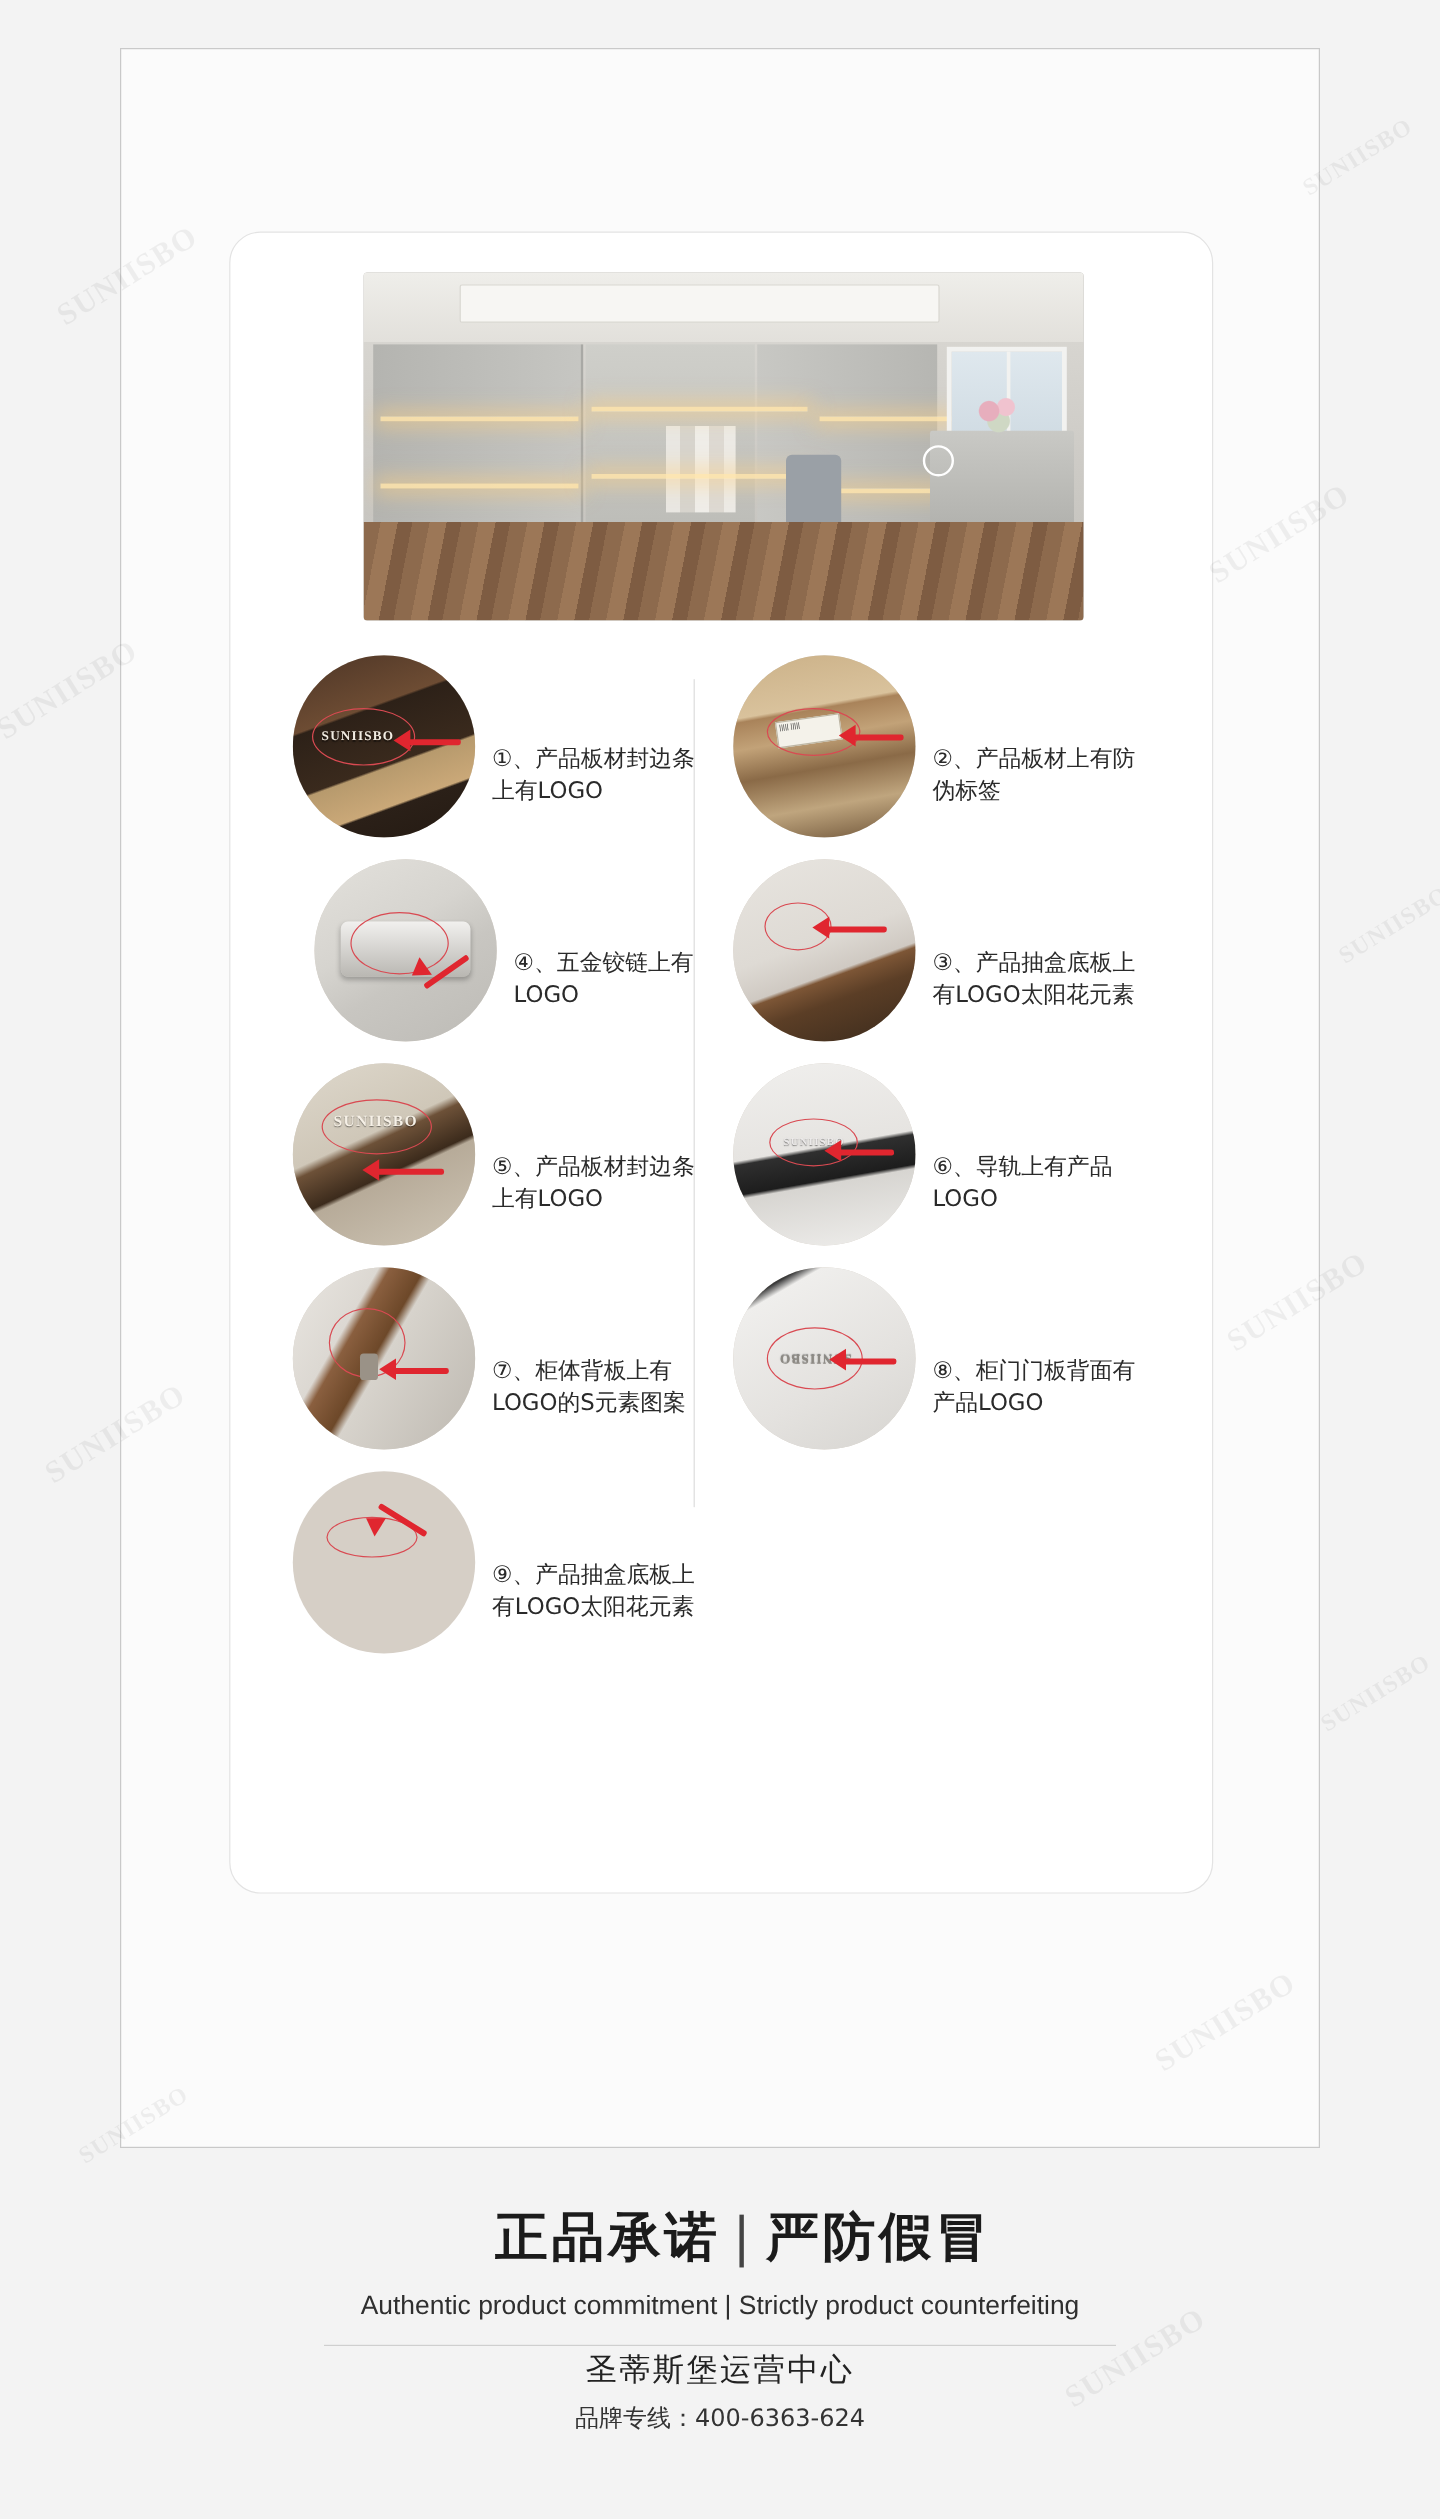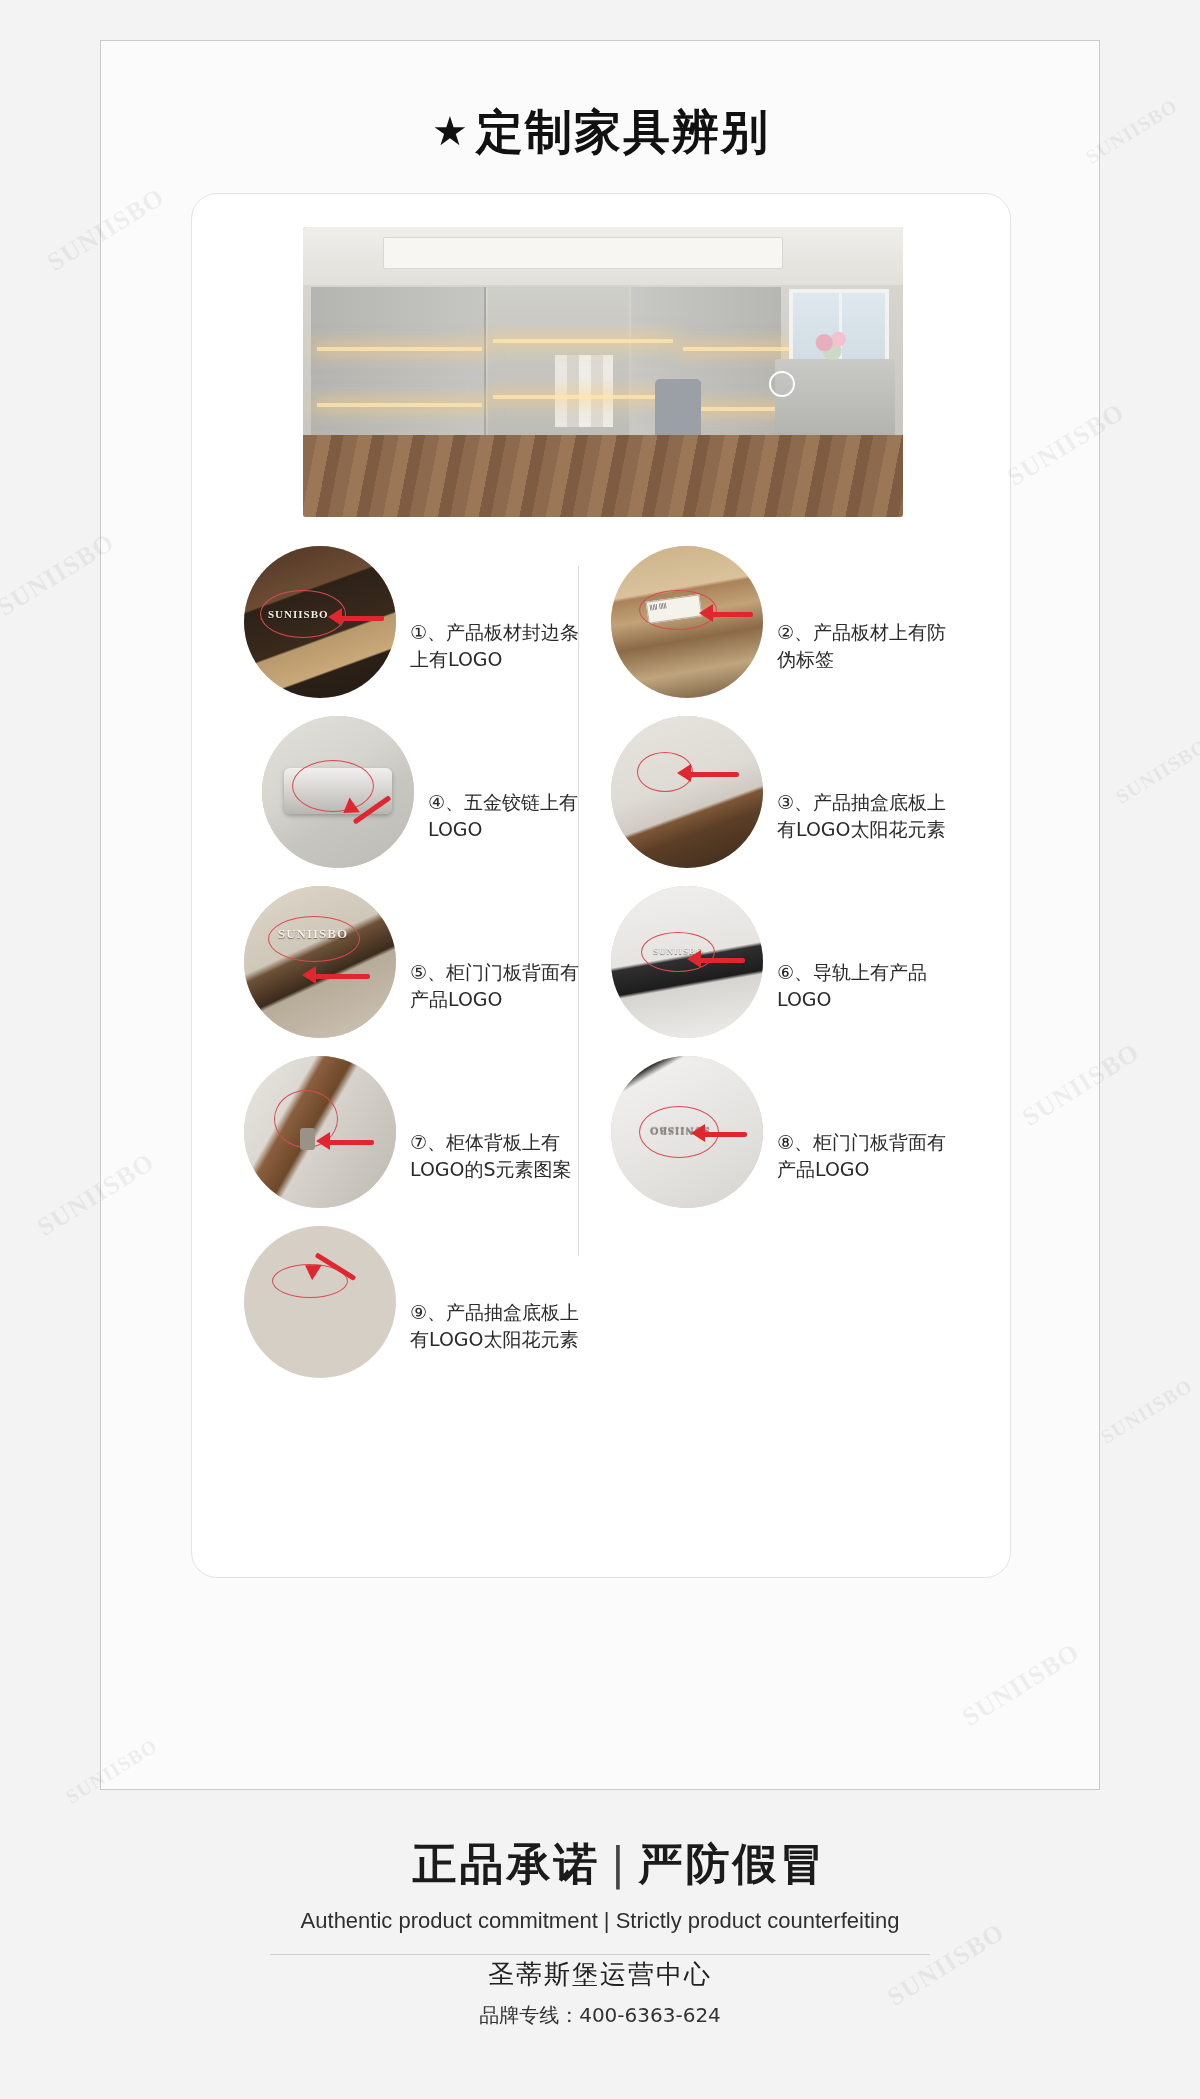--- a/index.html
+++ b/index.html
@@ -299,23 +299,20 @@
     <div class="wm" style="left:1015px; top:1070px;">SUNIISBO</div>
     <div class="wm small" style="left:1095px; top:1400px;">SUNIISBO</div>
     <div class="wm" style="left:955px; top:1670px;">SUNIISBO</div>
     <div class="wm" style="left:880px; top:1950px;">SUNIISBO</div>
     <div class="wm small" style="left:60px; top:1760px;">SUNIISBO</div>
     <div class="wm" style="left:30px; top:1180px;">SUNIISBO</div>
   </div>
 
   <div class="outer-frame">
 
-    <div class="title">
-      <span class="star">★</span><span>定制家具辨别</span>
-    </div>
 
     <div class="card">
 
       <div class="hero">
         <div class="ceiling"></div>
         <div class="backwall"></div>
         <div class="cabL"></div>
         <div class="cabC"></div>
         <div class="cabR"></div>
         <div class="clothes"></div>
@@ -385,21 +382,21 @@
 
         <div class="row">
           <div class="item">
             <div class="photo">
               <div class="tex-puller"></div>
               <div class="logo-chip" style="left:34px; top:40px; color:#f6f0e6; font-size:13px;">SUNIISBO</div>
               <div class="ph-ring" style="left:24px; top:30px; width:92px; height:46px;"></div>
               <div class="arrow-line" style="left:70px; top:88px; width:56px;"></div>
               <div class="arrow-head" style="left:58px; top:80px;"></div>
             </div>
-            <div class="caption">⑤、柜门门板背面有产品LOGO</div>
+            <div class="caption">⑤、产品板材封边条上有LOGO</div>
           </div>
           <div class="item right">
             <div class="photo">
               <div class="tex-rail"></div>
               <div class="logo-chip" style="left:42px; top:60px; font-size:9px; color:#eceaea;">SUNIISBO</div>
               <div class="ph-ring" style="left:30px; top:46px; width:74px; height:40px;"></div>
               <div class="arrow-line" style="left:88px; top:72px; width:46px;"></div>
               <div class="arrow-head" style="left:76px; top:64px;"></div>
             </div>
             <div class="caption">⑥、导轨上有产品LOGO</div>

